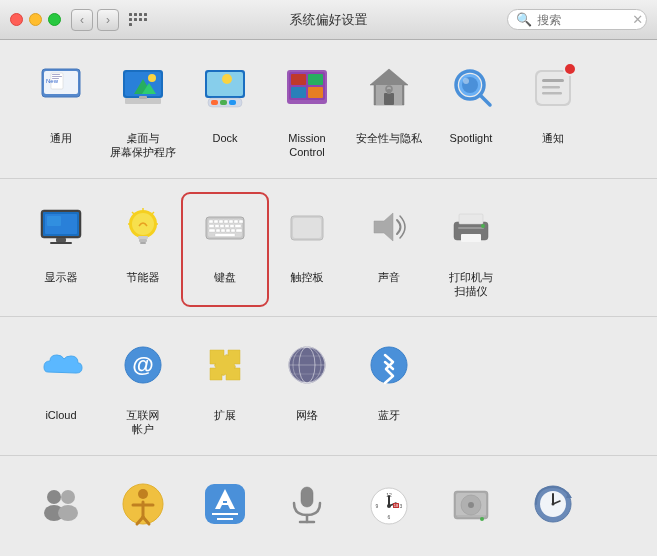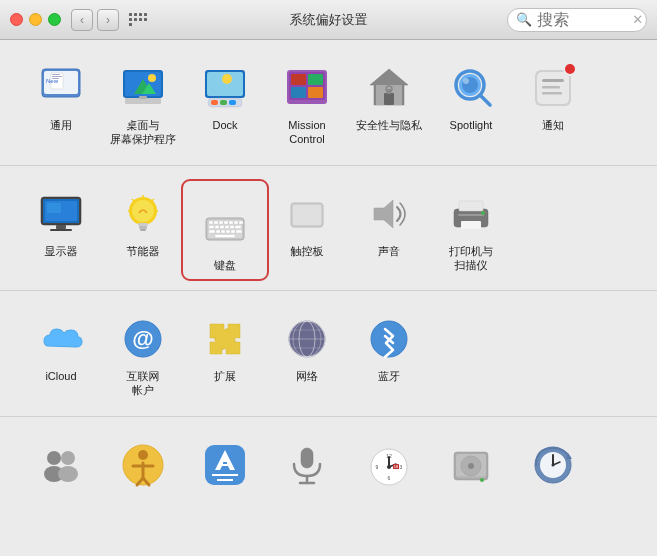--- a/index.html
+++ b/index.html
@@ -112,26 +112,26 @@
     
     .pref-item {
       display: flex;
       flex-direction: column;
       align-items: center;
       width: 82px;
       padding: 6px 4px;
       cursor: pointer;
       border-radius: 8px;
       position: relative;
+      gap: 13px;
     }
     .pref-item.selected {
       outline: 2px solid #d04040;
       outline-offset: 1px;
       border-radius: 6px;
-      justify-content: flex-end;
     }
 
     .pref-item .icon-wrap {
       width: 52px;
       height: 52px;
       display: flex;
       align-items: center;
       justify-content: center;
       margin-bottom: 4px;
     }
@@ -167,21 +167,21 @@
       <div class="grid-dot"></div>
         <div class="grid-dot"></div>
         <div class="grid-dot"></div>
     </div>
   </div>
 
   <div class="titlebar-title">系统偏好设置</div>
 
   <div class="search-box">
     <span style="color:#999;font-size:13px;">🔍</span>
-    <input type="text" style="font-size: 16px; color: rgb(153, 153, 153);" placeholder="搜索">
+    <input type="text" style="font-size: 12px; color: rgb(153, 153, 153);" placeholder="搜索">
     <span style="color:#aaa;font-size:13px;cursor:pointer;">✕</span>
   </div>
 </div>
 
 <div class="content">
 
   <div class="section">
 
     <div class="pref-item">
       <div class="icon-wrap">

